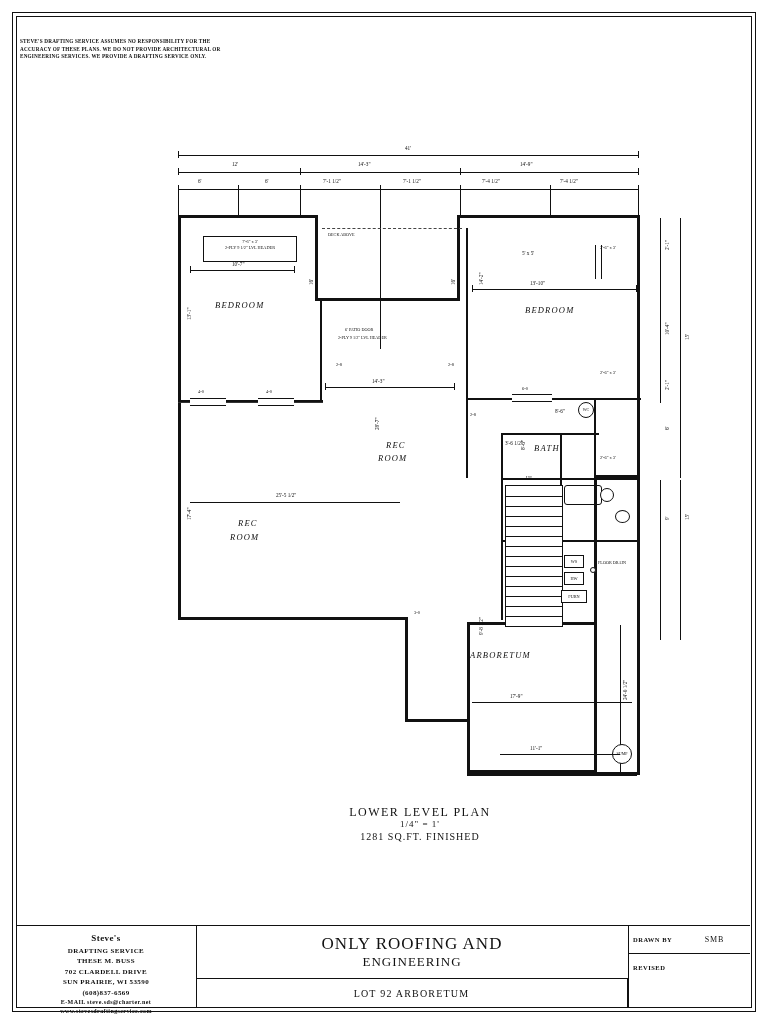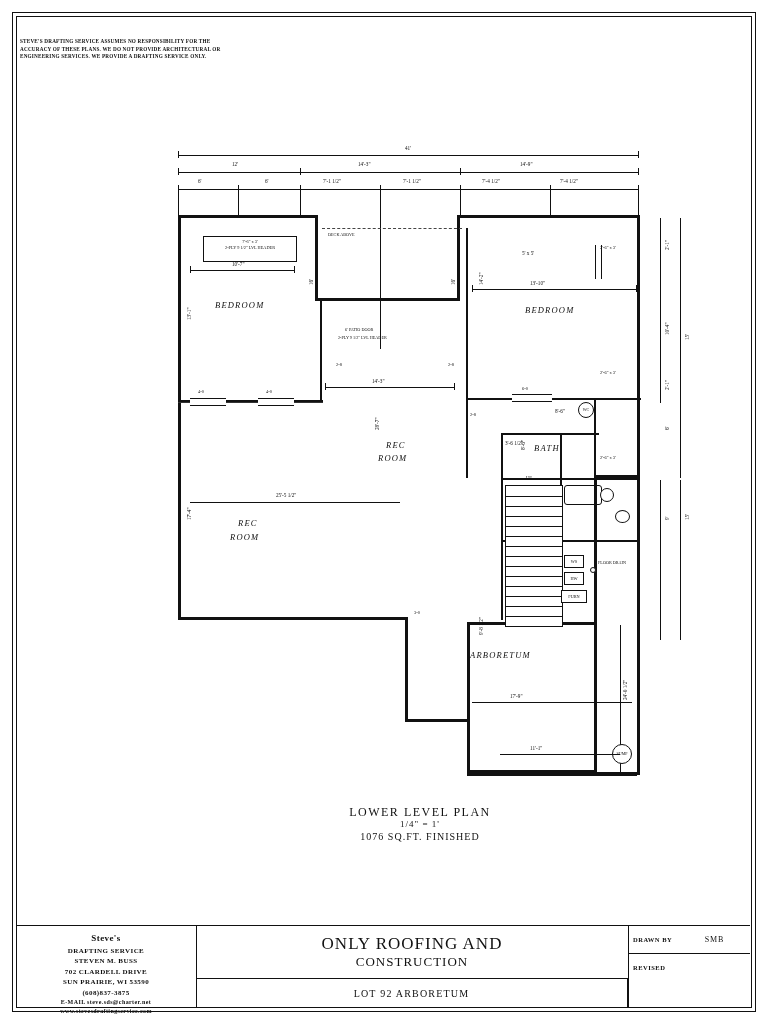--- a/index.html
+++ b/index.html
@@ -381,41 +381,41 @@
     <div class="lbl tiny" style="left:254px;top:470px;">3-0</div>
 
     <div class="lbl dim rot90" style="left:318px;top:495px;">9'-8 1/2"</div>
     <div class="lbl dim" style="left:350px;top:553px;">17'-9"</div>
     <div class="dimline" style="left:312px;top:562px;width:160px;"></div>
     <div class="lbl dim" style="left:370px;top:605px;">11'-1"</div>
     <div class="dimline" style="left:340px;top:614px;width:120px;"></div>
 
     <div class="plan-title pt1">LOWER LEVEL PLAN</div>
     <div class="plan-title pt2">1/4" = 1'</div>
-    <div class="plan-title pt3">1076 SQ.FT. FINISHED</div>
+    <div class="plan-title pt3">1281 SQ.FT. FINISHED</div>
   </div>
 
   <div class="titleblock">
     <div class="tb-col tb-left">
       <div class="tb-left-inner">
         <div class="big">Steve's</div>
         <div>DRAFTING SERVICE</div>
-        <div>STEVEN M. BUSS</div>
+        <div>THESE M. BUSS</div>
         <div>702 CLARDELL DRIVE</div>
         <div>SUN PRAIRIE, WI  53590</div>
-        <div>(608)837-3875</div>
+        <div>(608)837-6569</div>
         <div class="small">E-MAIL   steve.sds@charter.net</div>
         <div class="small">www.stevesdraftingservice.com</div>
       </div>
     </div>
 
     <div class="tb-col tb-mid">
       <div class="tb-mid-top">
         <div class="l1">ONLY ROOFING AND</div>
-        <div class="l2">CONSTRUCTION</div>
+        <div class="l2">ENGINEERING</div>
       </div>
       <div class="tb-mid-bot">
         <div class="cell">LOT 92 ARBORETUM</div>
       </div>
     </div>
 
     <div class="tb-col tb-right">
       <div class="row">
         <div class="k">DRAWN BY</div>
         <div class="v">SMB</div>

